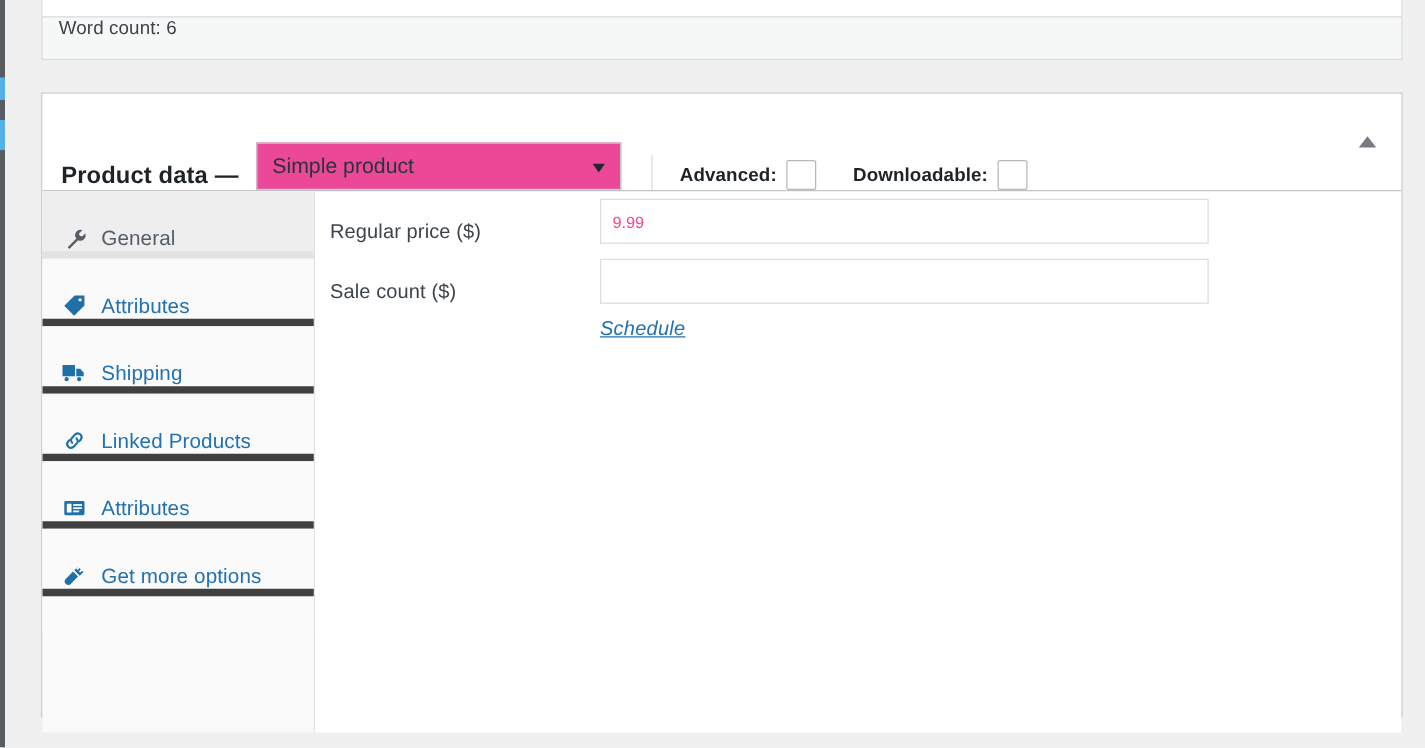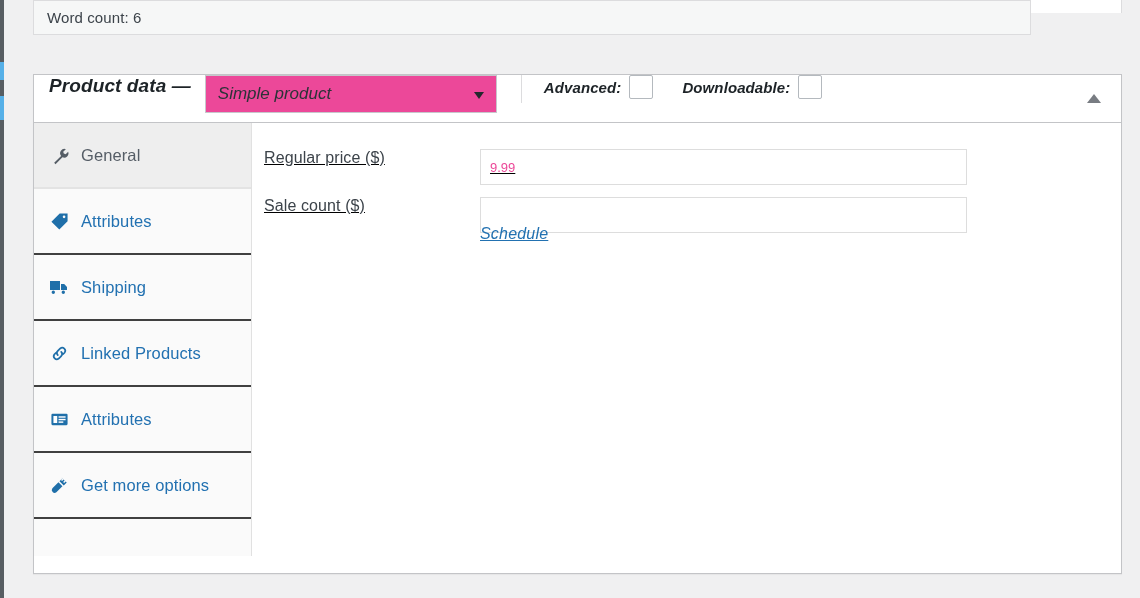--- a/index.html
+++ b/index.html
@@ -43,28 +43,27 @@
     position: absolute;
     left: 33px; top: 0;
     width: 1089px;
     height: 13px;
     background: #ffffff;
     border-left: 1px solid #dcdcde;
     border-right: 1px solid #dcdcde;
   }
   .wordcount-bar {
     position: absolute;
-    left: 33px; top: 0;
-    width: 998px;
+    left: 33px; top: 13px;
+    width: 1089px;
     height: 35px;
     background: #f6f7f7;
     border: 1px solid #dcdcde;
     border-top: 1px solid #dcdcde;
     display: flex;
-    align-items: center;
     padding-left: 13px;
   }
   .wordcount-text {
     font-size: 15px;
     color: #3c434a;
     letter-spacing: 0.1px;
   }
 
   
   .postbox {
@@ -72,27 +71,26 @@
     left: 33px; top: 74px;
     width: 1089px;
     height: 500px;
     background: #ffffff;
     border: 1px solid #c3c4c7;
     box-shadow: 0 1px 1px rgba(0,0,0,.04);
   }
 
   .postbox-header {
     position: relative;
-    height: 48px;
+    height: 78px;
     border-bottom: 1px solid #c3c4c7;
     display: flex;
-    align-items: flex-start;
+    align-items: flex-end;
     padding: 0 14px 0 15px;
     background: #fff;
-    font-style: italic;
   }
 
   .panel-title {
     font-size: 19px;
     font-weight: bold;
     color: #1d2327;
     letter-spacing: 0.1px;
     white-space: nowrap;
     margin-right: 14px;
   }
@@ -176,25 +174,25 @@
   .tabs {
     width: 218px;
     background: #fafafa;
     border-right: 1px solid #e1e1e1;
     flex: 0 0 218px;
     position: relative;
   }
 
   .tab {
     position: relative;
-    height: 66px;
-    display: flex;
-    align-items: center;
+    height: 54px;
+    display: flex;
+    align-items: flex-end;
     padding-left: 14px;
-    border-bottom: 2px solid #404040;
+    border-bottom: 6px solid #404040;
     cursor: pointer;
     background: #fafafa;
   }
   .tab.active {
     background: #eeeeee;
     border-bottom-color: #e3e3e3;
   }
   .tab-icon {
     width: 22px;
     height: 22px;
@@ -219,24 +217,23 @@
   }
 
   .panel {
     flex: 1;
     background: #ffffff;
     padding: 26px 0 0 0;
   }
 
   .field-row {
     display: flex;
-    align-items: flex-start;
+    align-items: flex-end;
     height: 16px;
     margin-bottom: 32px;
-    text-decoration: underline;
   }
   .field-label {
     width: 228px;
     padding-left: 12px;
     font-size: 16px;
     color: #3c434a;
     letter-spacing: 0.1px;
     flex: 0 0 228px;
   }
   .field-input {

